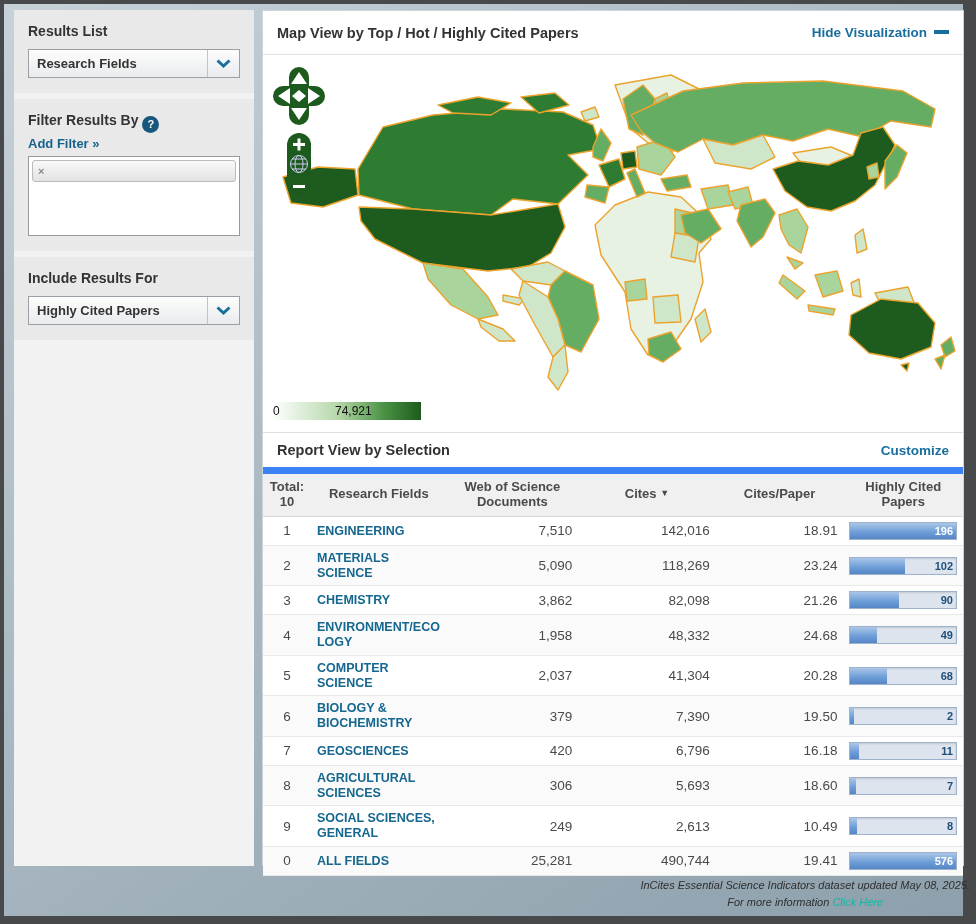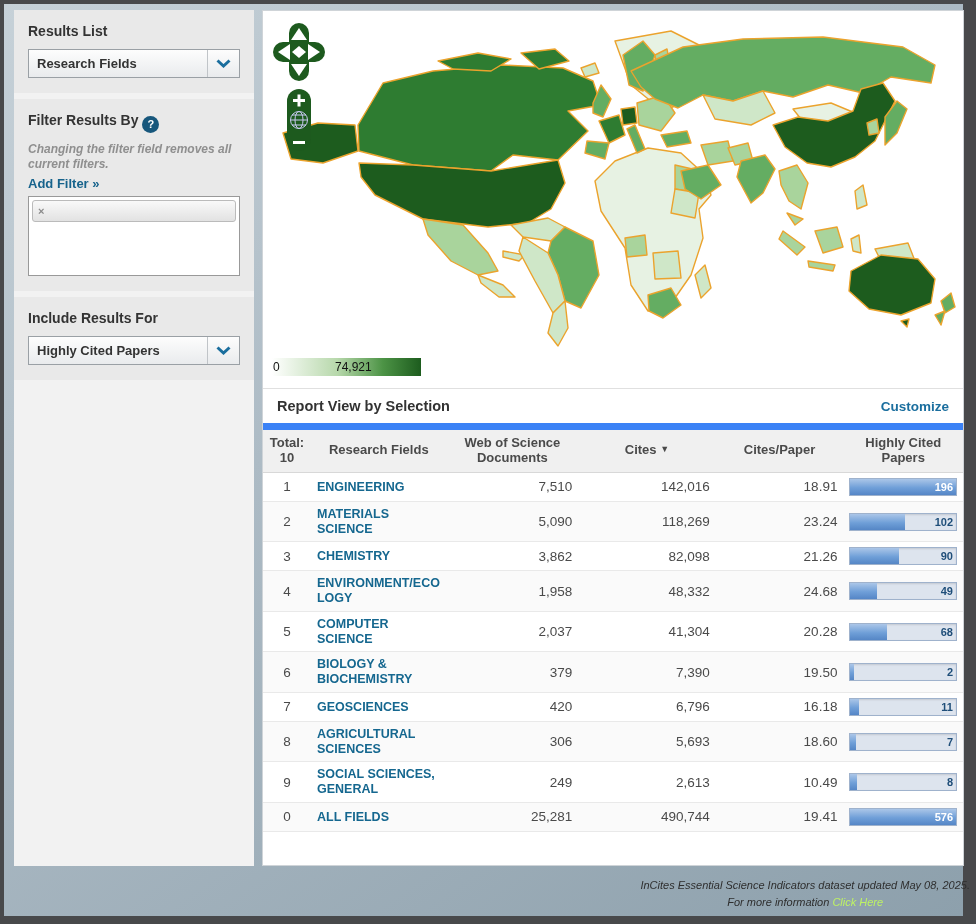--- a/index.html
+++ b/index.html
@@ -84,21 +84,21 @@
   td.rank { text-align:center; color:#555; }
   a.field-link { color:#15678f; font-weight:bold; font-size:12.5px; text-decoration:none; display:block; line-height:1.18; overflow-wrap:anywhere; cursor:pointer; }
   td.num { text-align:right; padding-right:22px; }
   td.bar-cell { padding:4px 8px 4px 4px; }
   .bar { position:relative; height:18px; background:#dde4ee; border:1px solid #9fb2cc; box-shadow:inset 0 1px 2px rgba(0,0,0,.12);padding-left:12px; }
   .bar-fill { position:absolute; left:0; top:0; bottom:0; background:linear-gradient(#abc6e8,#6f9fd8 55%,#5586c6); }
   .bar-val { position:absolute; right:3px; top:50%; transform:translateY(-50%); font-size:11px; font-weight:bold; color:#1f4e79; }
   .bar-val.on-fill { color:#fff; }
   
   .footer { position:absolute; right:6px; bottom:14px; text-align:center; font-style:italic; font-size:11px; color:#2e2e2e; line-height:1.5; }
-  .footer .click-here { color:#bef264; text-decoration:none; cursor:pointer; font-style:italic; }
+  .footer .click-here { color:#14b8a6; text-decoration:none; cursor:pointer; font-style:italic; }
 </style>
 </head>
 <body>
 
 <div class="page">
 
   <div class="sidebar">
 
     <div class="side-section">
       <div class="side-heading">Results List</div>
@@ -109,21 +109,20 @@
               <path d="M1.5,1.5 L7.5,7 L13.5,1.5" stroke="#1a6e9e" stroke-width="3" fill="none"></path>
             </svg>
         </span>
       </div>
     </div>
 
     <div class="side-section">
       <div class="side-heading">
         <span>Filter Results By</span><span class="help-badge">?</span>
       </div>
-      <div class="filter-note">Changing the filter field removes all current filters.</div>
       <a class="add-filter">Add Filter »</a>
       <div class="filter-box">
         <div class="filter-tag">
           <span class="tag-x">×</span>
         </div>
       </div>
     </div>
 
     <div class="side-section">
       <div class="side-heading">Include Results For</div>
@@ -134,20 +133,24 @@
               <path d="M1.5,1.5 L7.5,7 L13.5,1.5" stroke="#1a6e9e" stroke-width="3" fill="none"></path>
             </svg>
         </span>
       </div>
     </div>
 
   </div>
 
   <div class="main">
 
+    <div class="panel-header">
+      <span class="panel-title">Map View by Top / Hot / Highly Cited Papers</span>
+      <a class="blue-link"><span>Hide Visualization</span><span class="minus-glyph"></span></a>
+    </div>
 
     <div class="map-area">
 
       <svg class="world-svg" viewBox="0 0 700 335" stroke="#eba32d" stroke-width="1.4" stroke-linejoin="round">
 
         <path d="M20,120 L55,110 L92,112 L95,138 L60,150 L28,146 Z" fill="#1d5c1e"></path>
         <path d="M95,112 L120,70 L170,58 L240,52 L300,55 L330,68 L338,92 L305,98 L325,118 L295,147 L250,142 L228,158 L150,152 L96,138 Z" fill="#2e7c31"></path>
         <path d="M175,48 L215,40 L248,46 L228,58 L190,56 Z" fill="#2e7c31"></path>
         <path d="M258,40 L292,36 L306,48 L276,56 Z" fill="#2e7c31"></path>
         <path d="M352,28 L408,18 L452,40 L438,82 L400,98 L368,72 Z" fill="#e7f2e3"></path>

